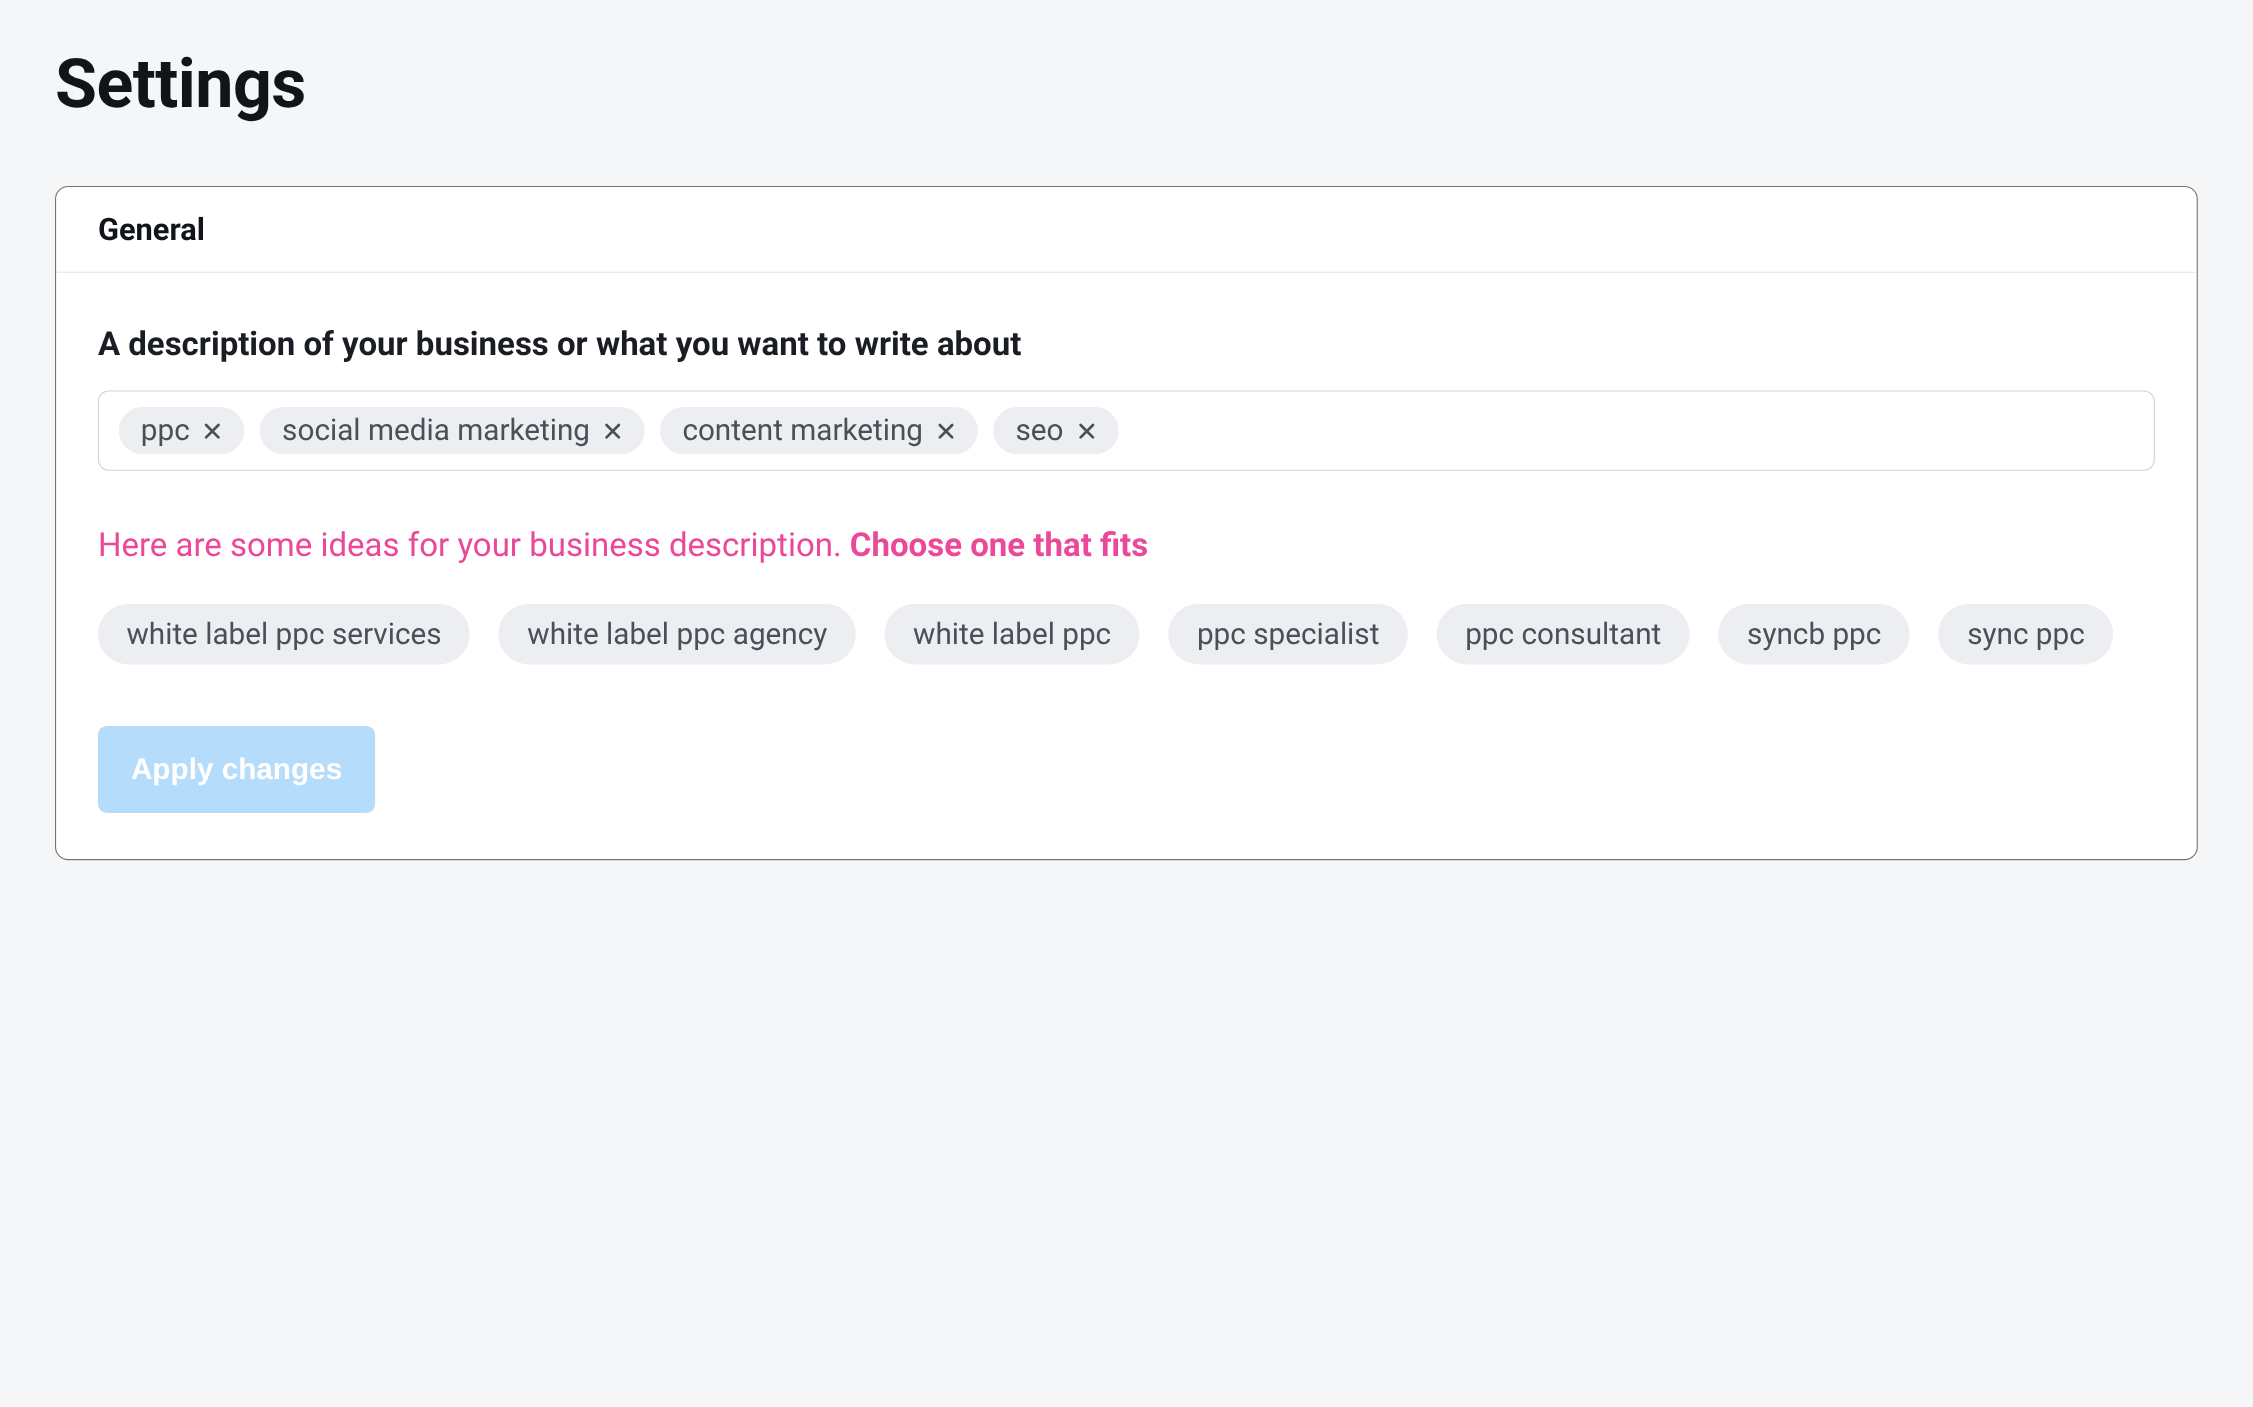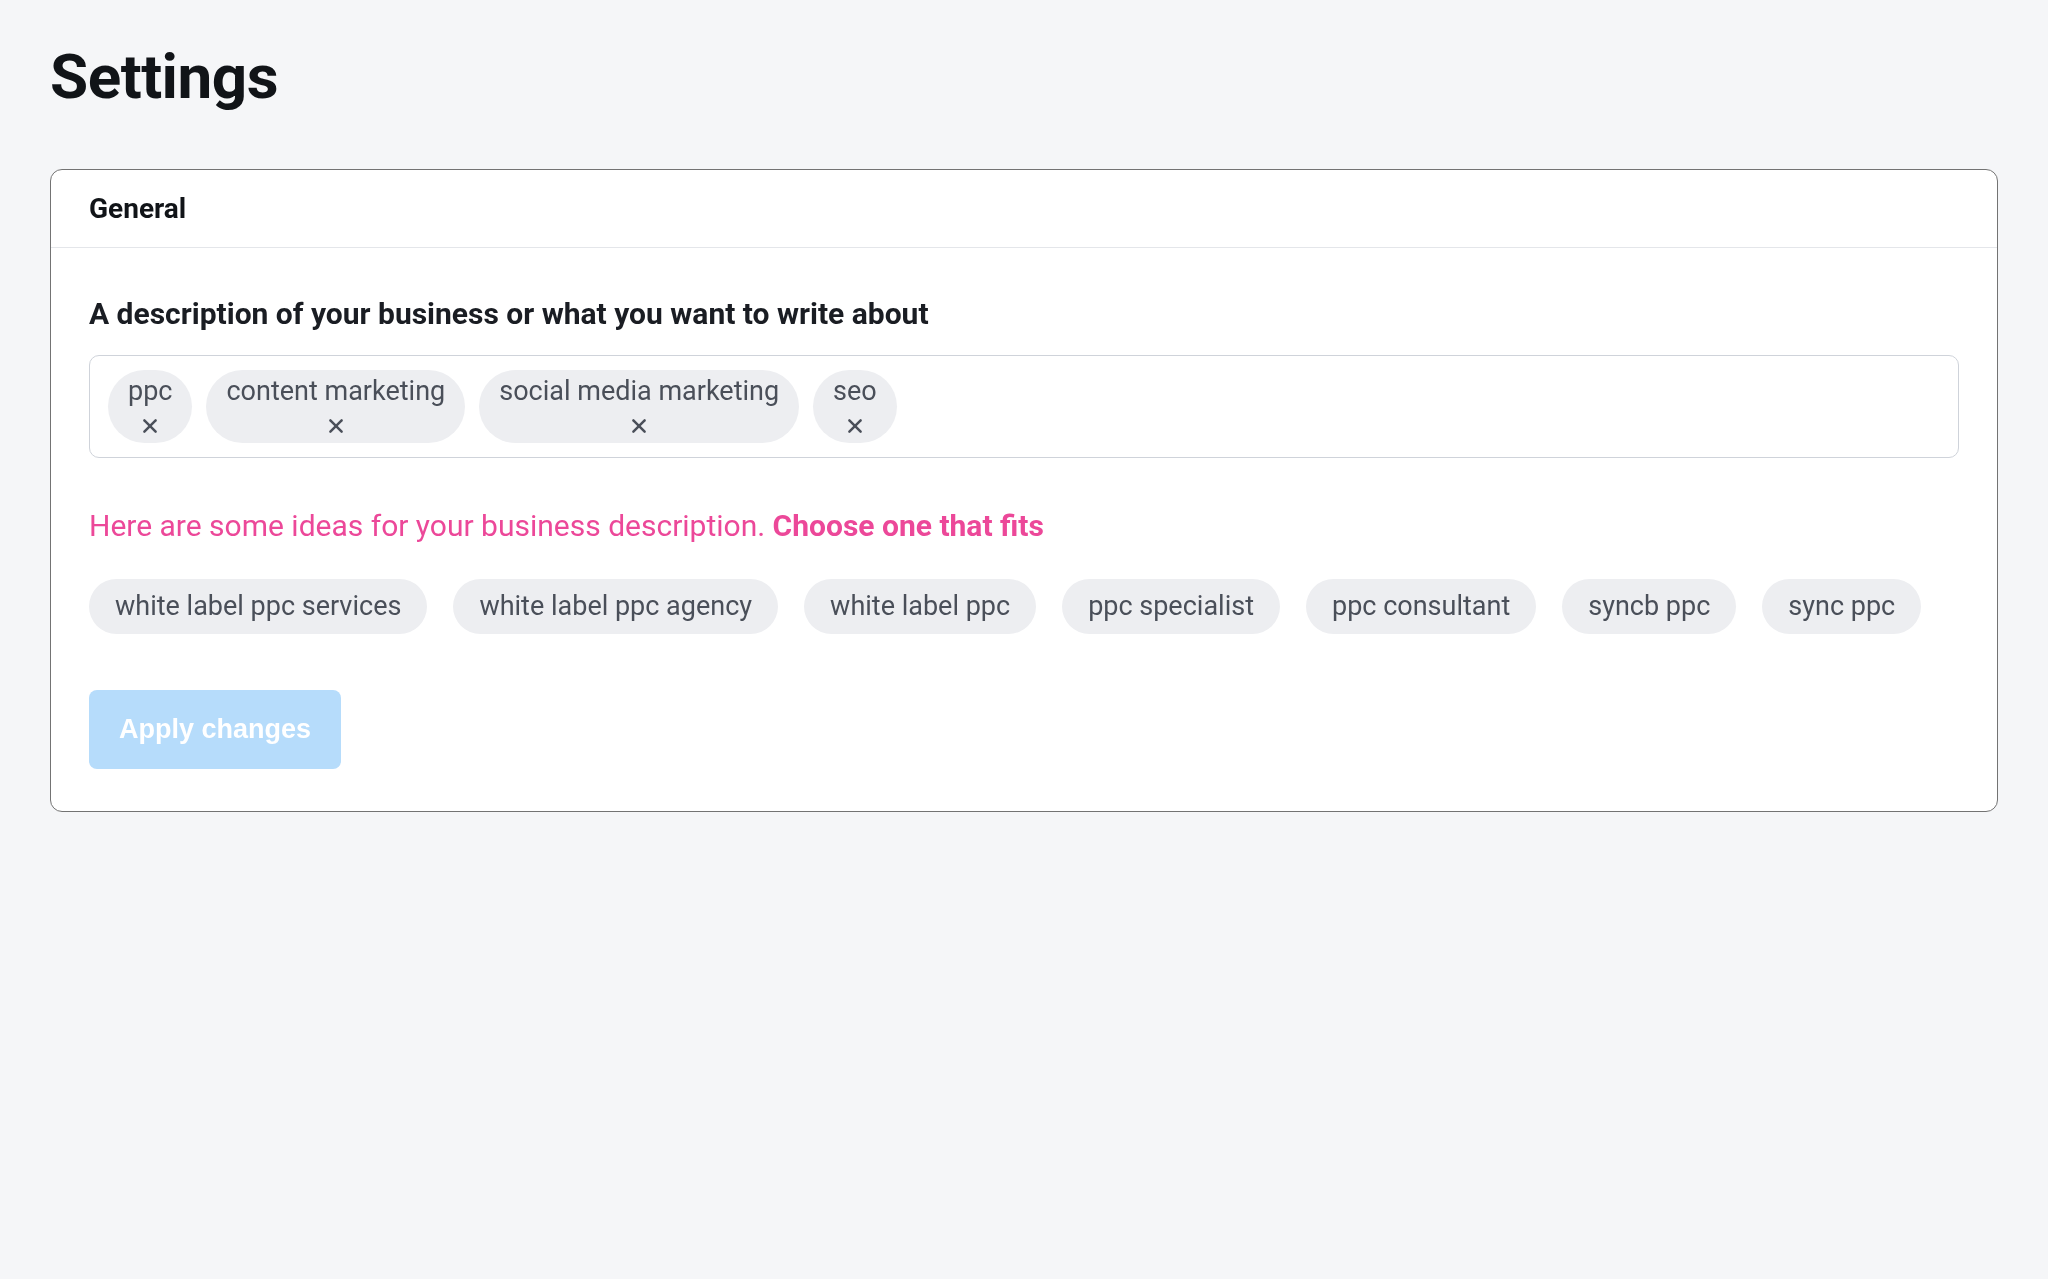--- a/index.html
+++ b/index.html
@@ -56,21 +56,20 @@
     display: inline-flex;
     align-items: center;
     gap: 12px;
     background: #edeef1;
     color: #4a4f59;
     font-size: 27px;
     font-weight: 400;
     padding: 8px 20px;
     border-radius: 999px;
     line-height: 1;
-    flex-direction: column;
   }
   .tag .remove-icon {
     display: inline-flex;
     align-items: center;
     justify-content: center;
     color: #4a4f59;
     cursor: pointer;
   }
   .tag .remove-icon svg { width: 18px; height: 18px; display:block; }
   .ideas-label {
@@ -138,30 +137,30 @@
       <span class="tag">
         <span>ppc</span>
         <span class="remove-icon">
           <svg viewBox="0 0 16 16" fill="none" stroke="currentColor" stroke-width="2.2" stroke-linecap="round">
               <line x1="3" y1="3" x2="13" y2="13"></line>
               <line x1="13" y1="3" x2="3" y2="13"></line>
             </svg>
         </span>
       </span>
       <span class="tag">
-        <span>content marketing</span>
+        <span>social media marketing</span>
         <span class="remove-icon">
           <svg viewBox="0 0 16 16" fill="none" stroke="currentColor" stroke-width="2.2" stroke-linecap="round">
               <line x1="3" y1="3" x2="13" y2="13"></line>
               <line x1="13" y1="3" x2="3" y2="13"></line>
             </svg>
         </span>
       </span>
       <span class="tag">
-        <span>social media marketing</span>
+        <span>content marketing</span>
         <span class="remove-icon">
           <svg viewBox="0 0 16 16" fill="none" stroke="currentColor" stroke-width="2.2" stroke-linecap="round">
               <line x1="3" y1="3" x2="13" y2="13"></line>
               <line x1="13" y1="3" x2="3" y2="13"></line>
             </svg>
         </span>
       </span>
       <span class="tag">
         <span>seo</span>
         <span class="remove-icon">

